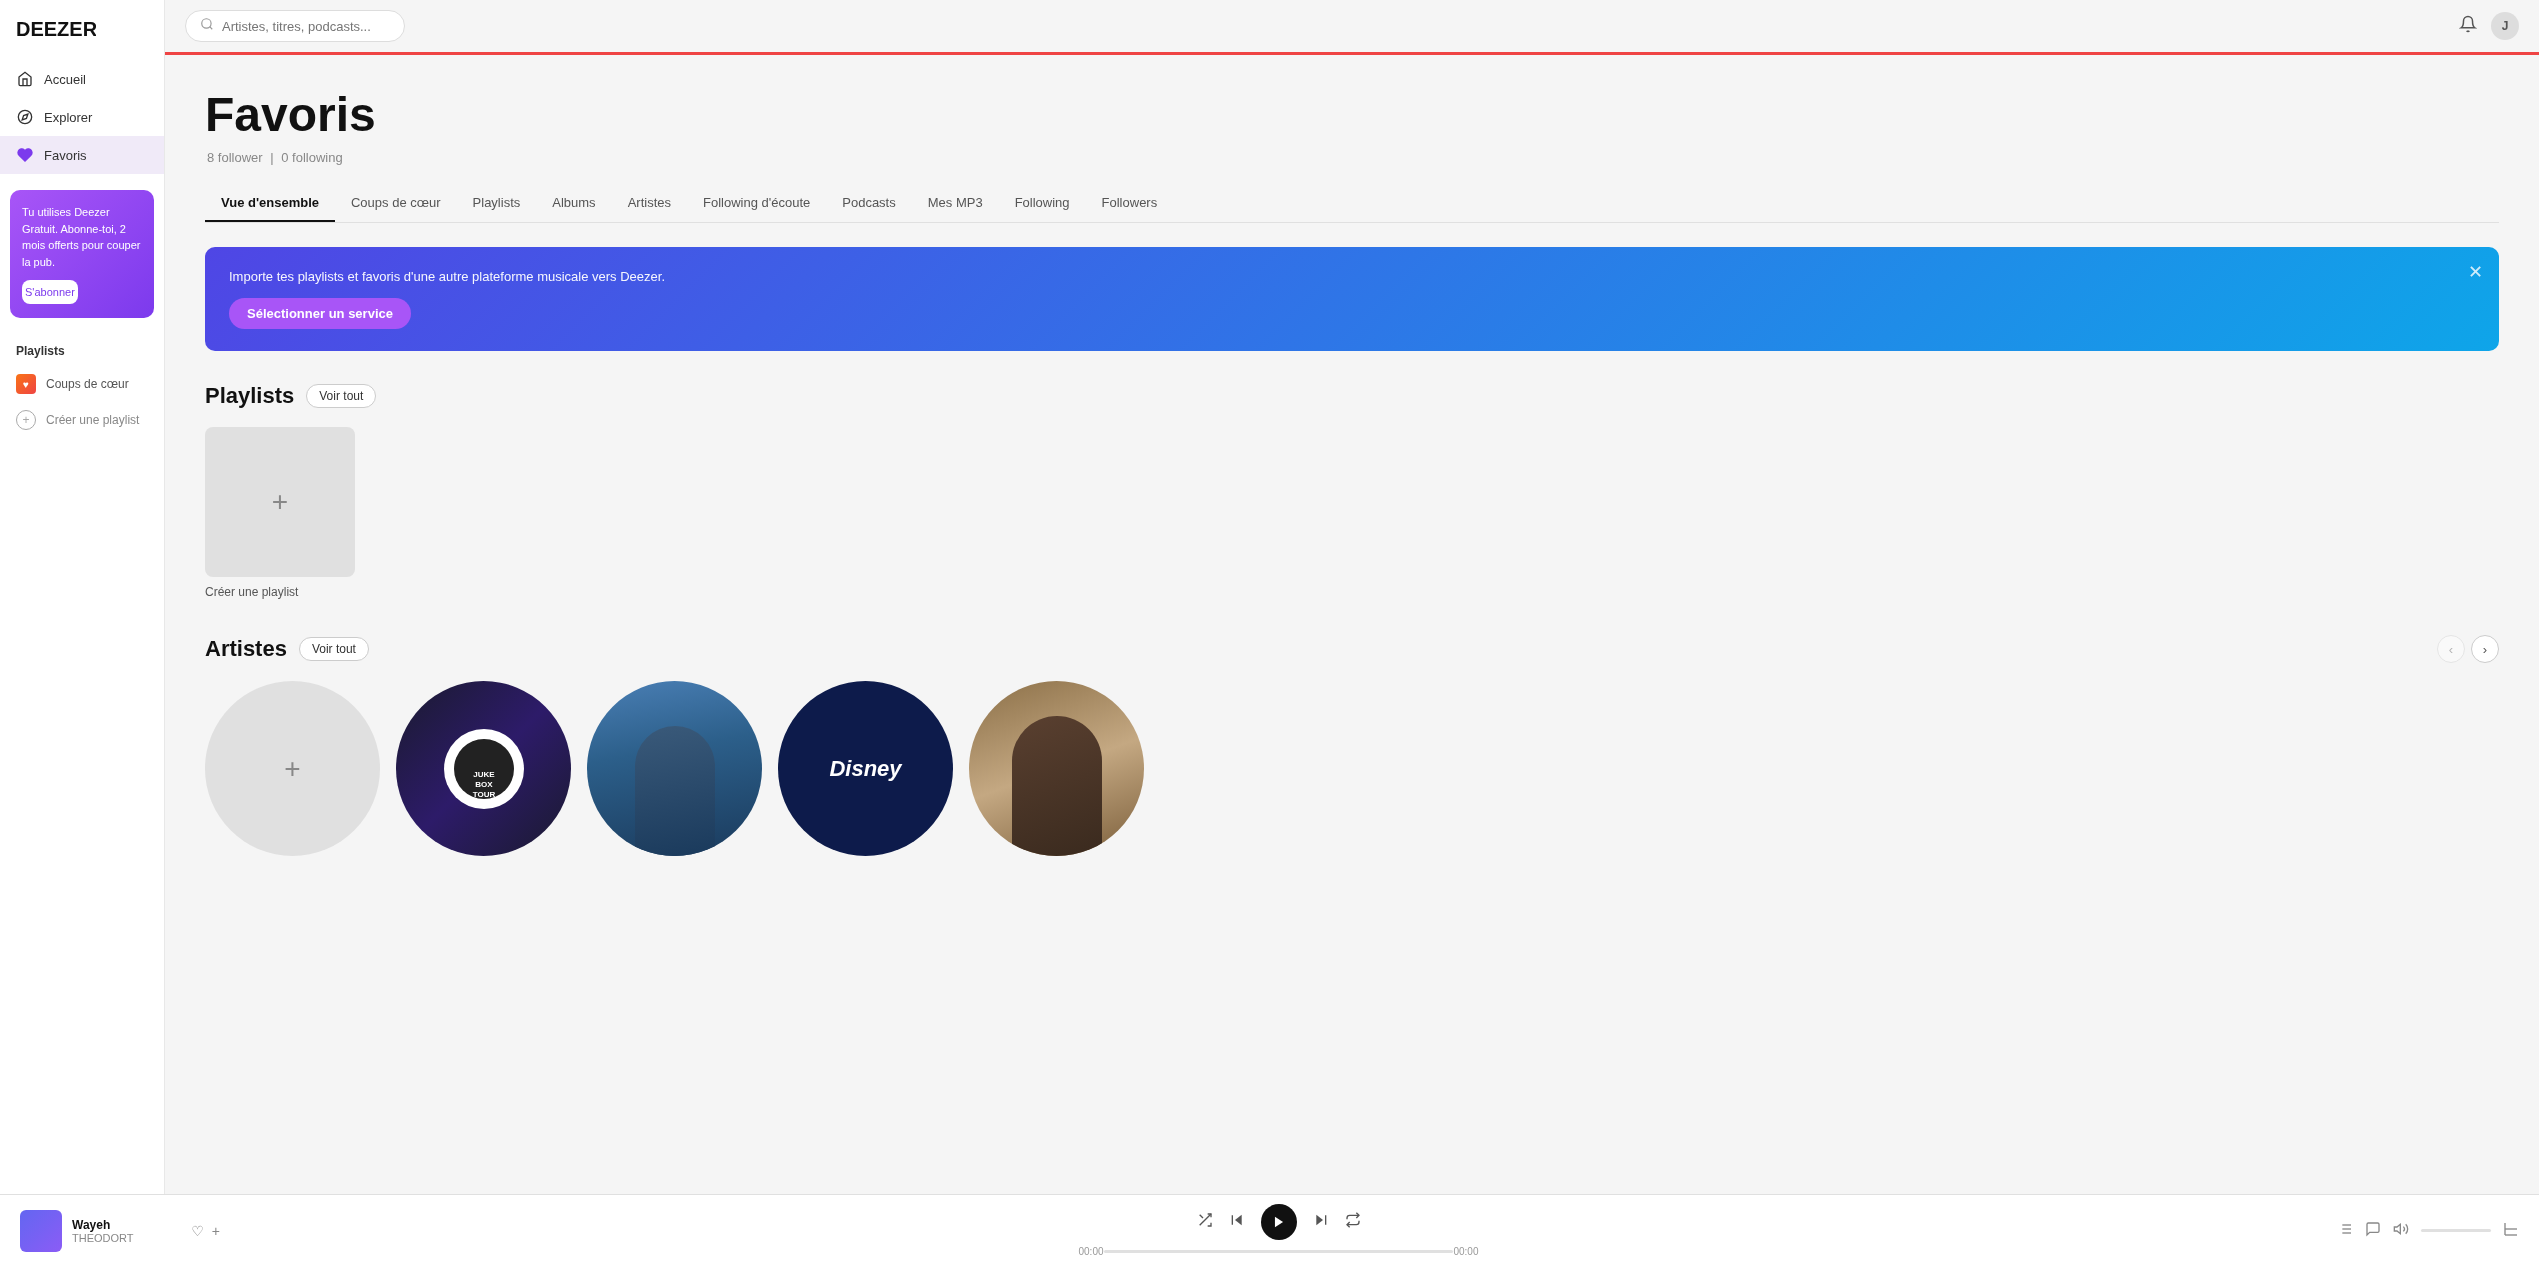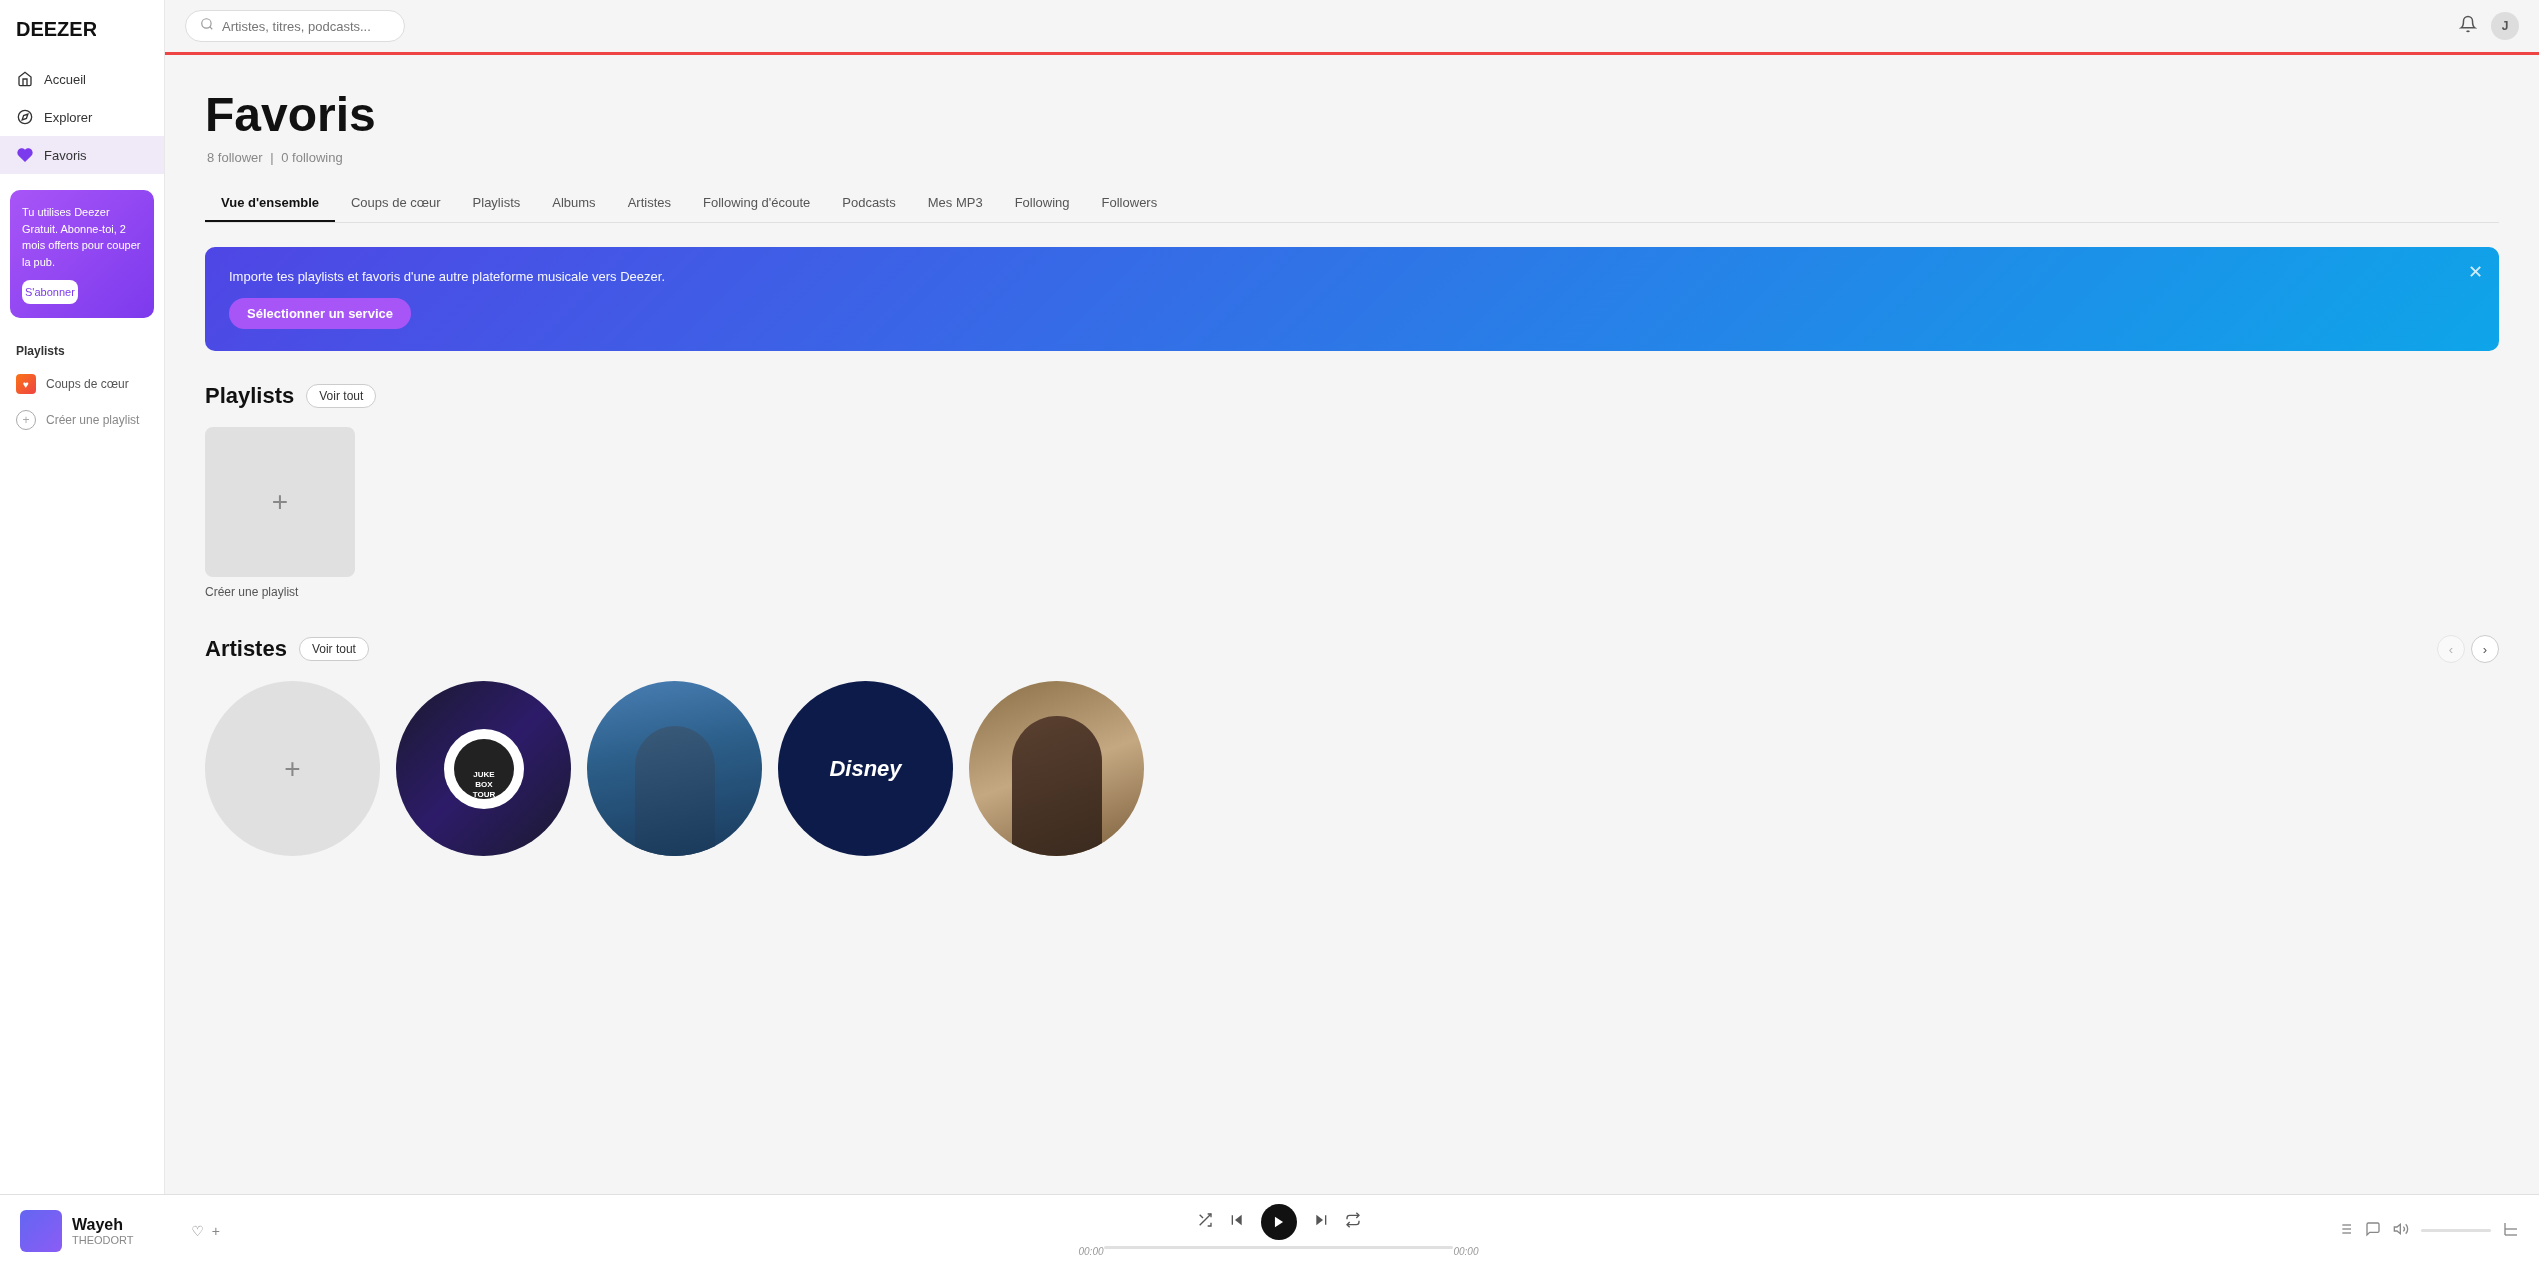--- a/index.html
+++ b/index.html
@@ -76,29 +76,29 @@
     
     .nav-arrows { display: flex; gap: 6px; margin-left: auto; }
     .nav-arrow { width: 28px; height: 28px; border: 1px solid #ccc; border-radius: 50%; background: #fff; display: flex; align-items: center; justify-content: center; cursor: pointer; font-size: 13px; color: #555; }
     .nav-arrow.disabled { opacity: 0.4; cursor: default; }
 
     
     .player-bar { height: 72px; background: #fff; border-top: 1px solid #e0e0e0; display: flex; align-items: center; padding: 0 20px; gap: 16px; flex-shrink: 0; position: relative; }
     .player-track-info { display: flex; align-items: center; gap: 10px; width: 200px; }
     .player-thumb { width: 42px; height: 42px; border-radius: 6px; background: linear-gradient(135deg, #6366f1, #8b5cf6); flex-shrink: 0; }
     .player-track-text { flex: 1; min-width: 0; }
-    .player-track-name { font-size: 16px; font-weight: 600; color: #111; white-space: nowrap; overflow: hidden; text-overflow: ellipsis; }
+    .player-track-name { font-size: 12px; font-weight: 600; color: #111; white-space: nowrap; overflow: hidden; text-overflow: ellipsis; }
     .player-track-artist { font-size: 11px; color: #888; }
     .player-track-actions { display: flex; gap: 8px; }
     .player-track-actions button { background: none; border: none; cursor: pointer; color: #888; font-size: 14px; }
     .player-controls { flex: 1; display: flex; flex-direction: column; align-items: center; gap: 6px; }
     .player-buttons { display: flex; align-items: center; gap: 16px; }
     .player-btn { background: none; border: none; cursor: pointer; color: #555; font-size: 16px; }
     .play-btn { width: 36px; height: 36px; border-radius: 50%; background: #111; color: #fff; border: none; display: flex; align-items: center; justify-content: center; cursor: pointer; font-size: 14px; }
-    .player-progress { display: flex; align-items: flex-start; width: 100%; max-width: 400px; font-style: italic; }
+    .player-progress { display: flex; align-items: center; width: 100%; max-width: 400px; }
     .progress-bar { flex: 1; height: 3px; background: #e0e0e0; border-radius: 2px; }
     .progress-fill { height: 100%; width: 0%; background: #111; border-radius: 2px; }
     .time-label { font-size: 10px; color: #999; }
     .player-right { display: flex; align-items: center; gap: 12px; margin-left: auto; }
     .player-right button { background: none; border: none; cursor: pointer; color: #888; font-size: 16px; }
     .volume-bar { width: 70px; height: 3px; background: #e0e0e0; border-radius: 2px; }
 
     
     .disney-text { color: #fff; font-family: Liberation Sans, sans-serif; font-size: 22px; font-style: italic; font-weight: 700; }
   </style>

